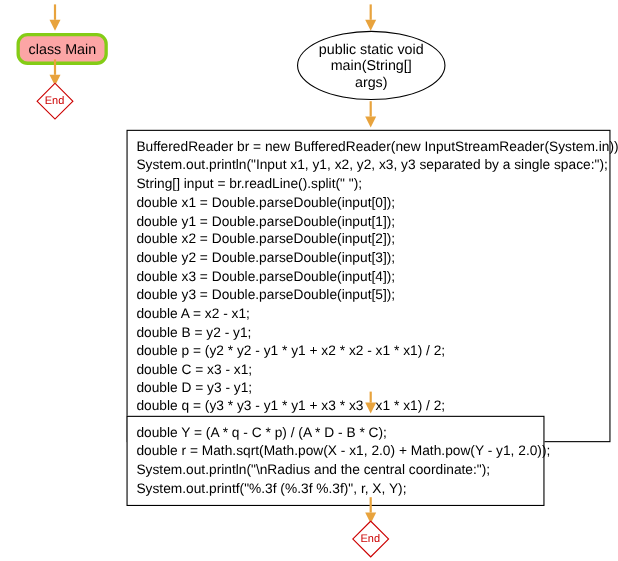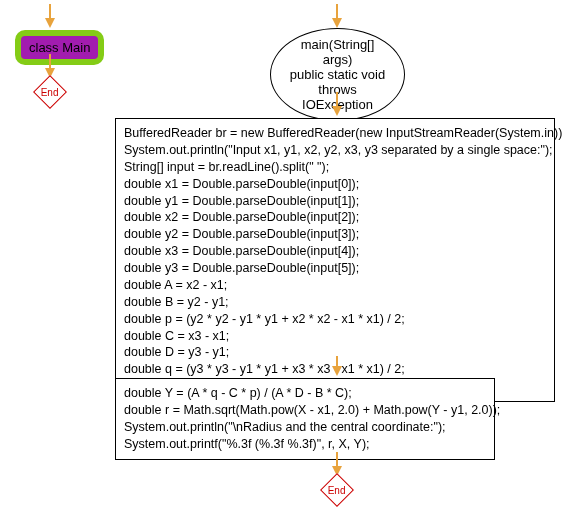--- a/index.html
+++ b/index.html
@@ -23,22 +23,22 @@
       border-top: 10px solid #e8a33d;
       position: absolute;
     }
     .arrow-line {
       width: 2px;
       background: #e8a33d;
       position: absolute;
     }
     .node-box {
       position: absolute;
-      border: 6px solid #84cc16;
-      background: #a21caf;
+      border: 3px solid #84cc16;
+      background: #fca5a5;
       padding: 4px 8px;
       text-align: right;
       white-space: nowrap;
     }
     .node-rounded-left {
       border-radius: 10px;
     }
     .node-ellipse {
       border-radius: 50%;
       padding: 8px 18px;
@@ -89,23 +89,22 @@
 <div class="arrow-down" style="left:45px; top:68px;"></div>
 
 <div class="diamond" style="left:38px; top:80px;">
   <div class="diamond-inner">End</div>
 </div>
 
 <div class="arrow-line" style="left:336px; top:4px; height:14px;"></div>
 <div class="arrow-down" style="left:332px; top:18px;"></div>
 
 <div class="node-ellipse" style="left:270px; top:28px; width:135px;">
+  <div>public static void</div>
   <div>main(String[] args)</div>
-  <div>public static void</div>
-  <div>throws IOException</div>
 </div>
 
 <div class="arrow-line" style="left:336px; top:92px; height:14px;"></div>
 <div class="arrow-down" style="left:332px; top:106px;"></div>
 
 <div class="code-box" style="left:115px; top:118px; width:440px;"><span>BufferedReader br = new BufferedReader(new InputStreamReader(System.in));
 System.out.println("Input x1, y1, x2, y2, x3, y3 separated by a single space:");
 String[] input = br.readLine().split(" ");
 double x1 = Double.parseDouble(input[0]);
 double y1 = Double.parseDouble(input[1]);

